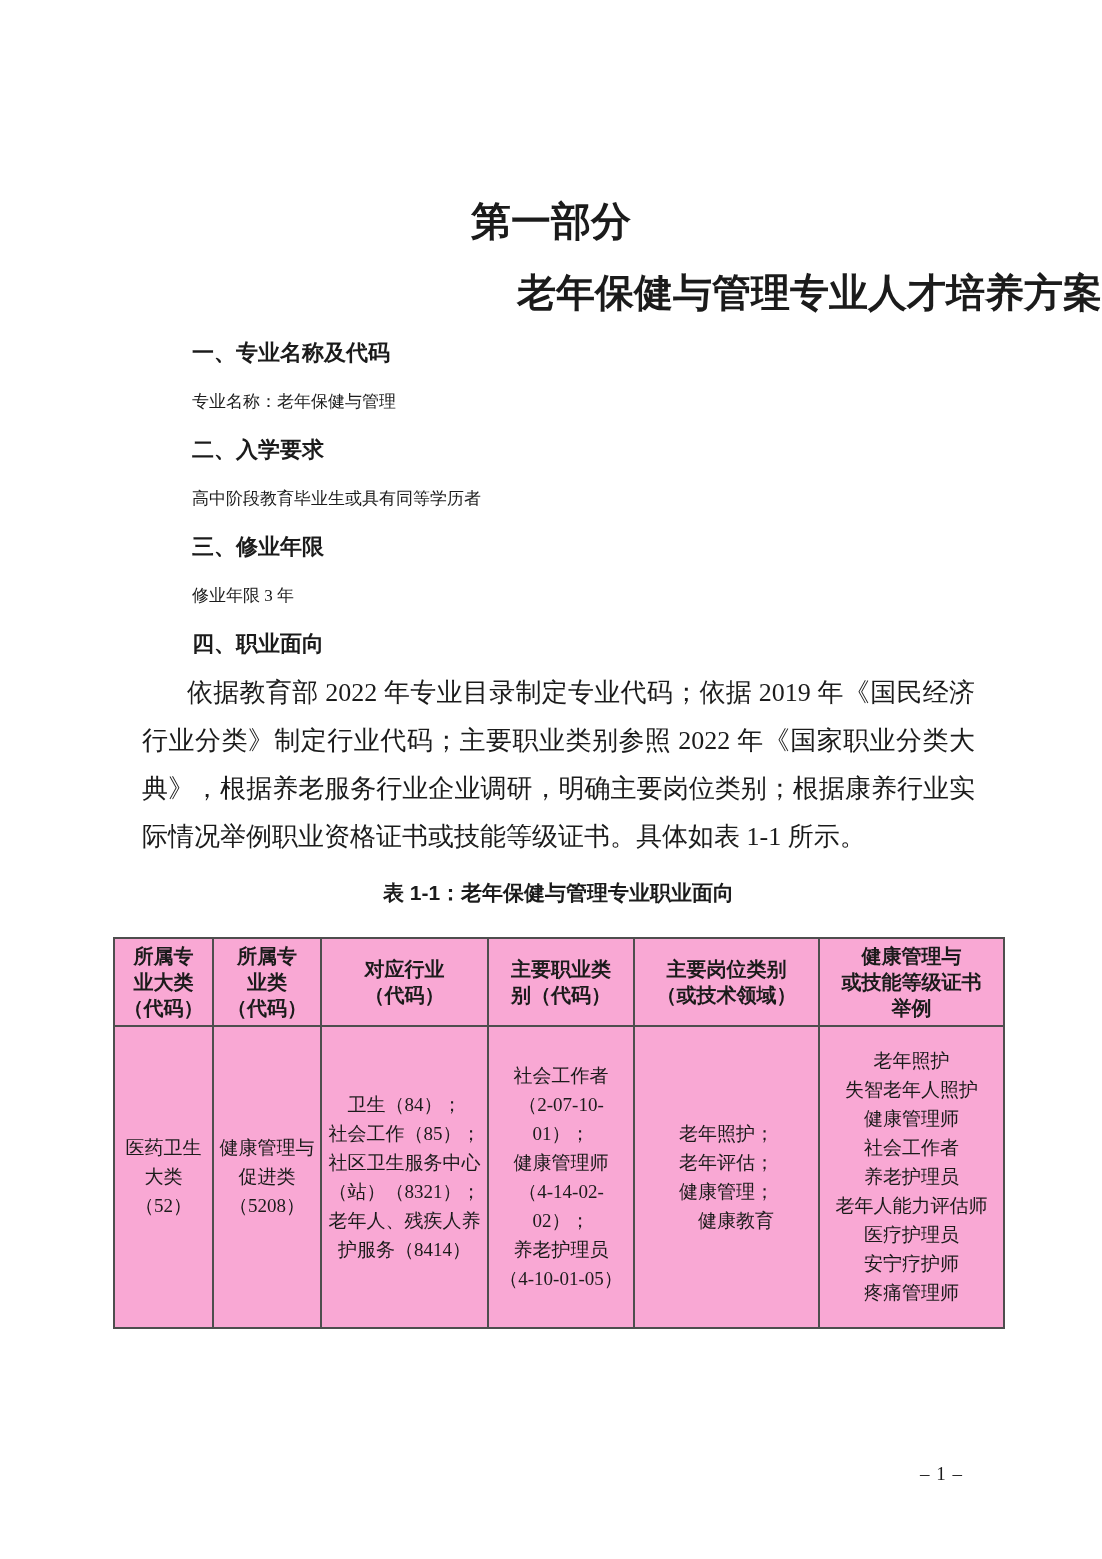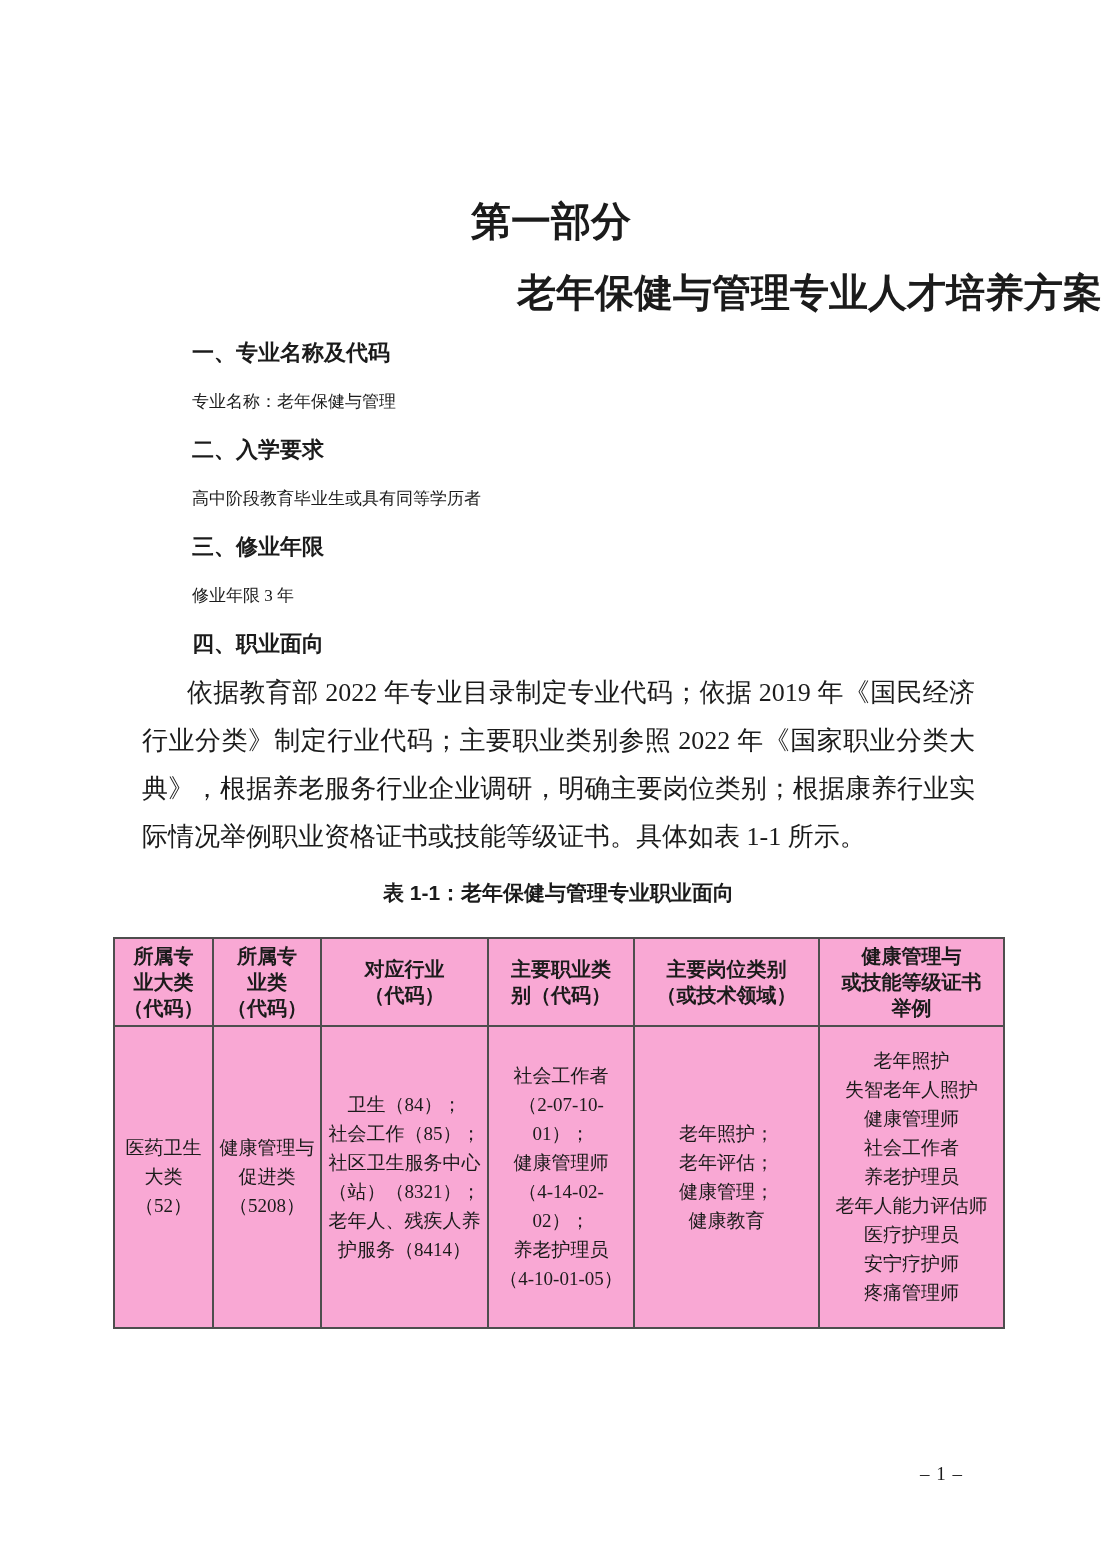--- a/index.html
+++ b/index.html
@@ -62,21 +62,21 @@
   tr.header-row { height:78px; }
   tr.body-row { height:302px; }
   table.occupation td {
     font-size:19px; line-height:29px;
     text-align:center; vertical-align:middle;
     padding:8px 2px;
     white-space:pre-line;
   }
   .block-left {
     display:inline-block;
-    text-align:center;
+    text-align:right;
     white-space:pre-line;
   }
   .page-num {
     position:absolute;
     top:1461px; right:139px;
     font-size:19px; line-height:26px;
     letter-spacing:1px;
   }
 </style>
 </head>

